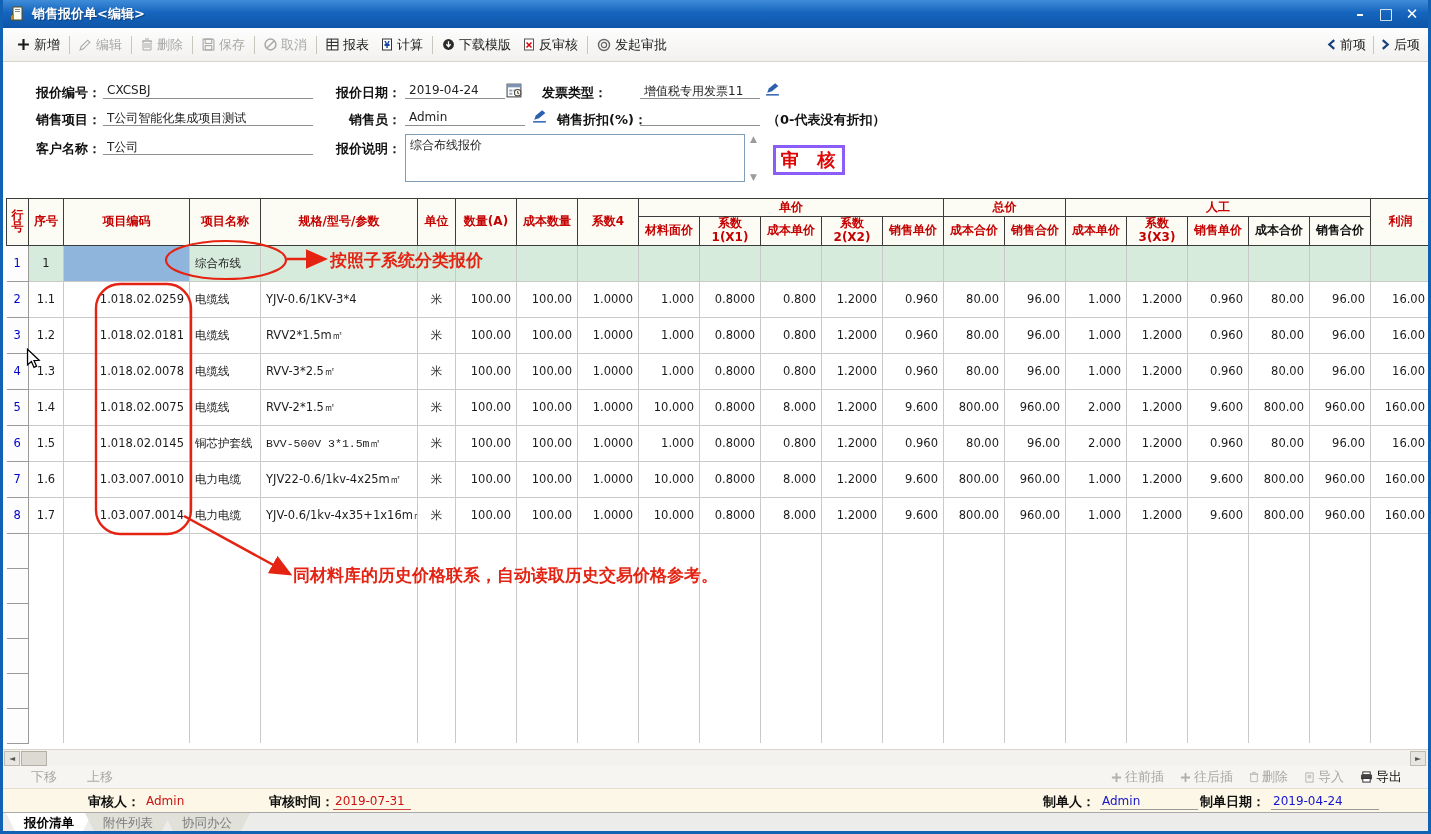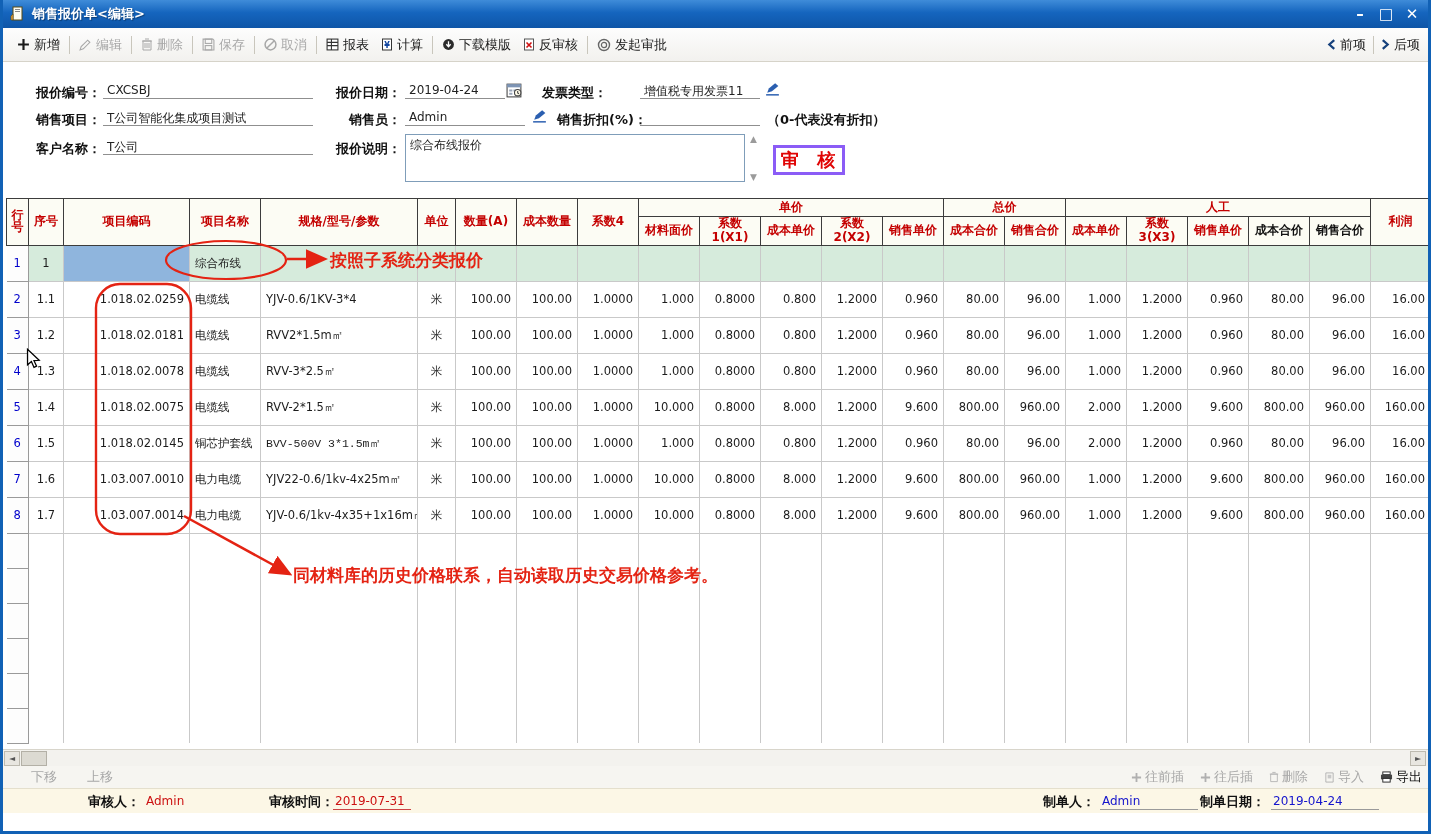--- a/index.html
+++ b/index.html
@@ -633,21 +633,21 @@
 
   <div class="hscroll">
     <div class="sbtn" style="left:1px;">◄</div>
     <div class="sthumb"></div>
     <div class="sbtn" style="right:2px;">►</div>
   </div>
 
   <div class="actions">
     <span class="act dis" style="margin-left:28px;">下移</span>
     <span class="act dis" style="margin-left:30px;">上移</span>
-    <span style="margin-left:auto;display:flex;gap:16px;margin-right:6px;align-items:flex-end;font-family:Liberation Mono, monospace;">
+    <span style="margin-left:auto;display:flex;gap:16px;margin-right:26px;align-items:flex-end;font-family:Liberation Mono, monospace;">
       <span class="act dis">
           <svg width="11" height="11" viewBox="0 0 12 12">
             <path d="M5 1h2v4h4v2H7v4H5V7H1V5h4z" fill="#b0b0b0"></path>
           </svg>
           <span>往前插</span>
         </span>
       <span class="act dis">
           <svg width="11" height="11" viewBox="0 0 12 12">
             <path d="M5 1h2v4h4v2H7v4H5V7H1V5h4z" fill="#b0b0b0"></path>
           </svg>
@@ -681,14 +681,19 @@
     <span class="as-label" style="left:85px;">审核人：</span>
     <span class="as-value red" style="left:143px;top:5px;">Admin</span>
     <span class="as-label" style="left:266px;">审核时间：</span>
     <span class="as-value red uline-red" style="left:330px;top:5px;">2019-07-31</span>
     <span class="as-label" style="left:1040px;">制单人：</span>
     <span class="as-value blue uline-grey" style="left:1097px;top:5px;width:90px;">Admin</span>
     <span class="as-label" style="left:1197px;">制单日期：</span>
     <span class="as-value blue uline-grey" style="left:1268px;top:5px;width:100px;">2019-04-24</span>
   </div>
 
+  <div class="tabbar">
+    <span class="tab active">报价清单</span>
+    <span class="tab inactive">附件列表</span>
+    <span class="tab inactive">协同办公</span>
+  </div>
 
 </div>
 
 </body></html>

